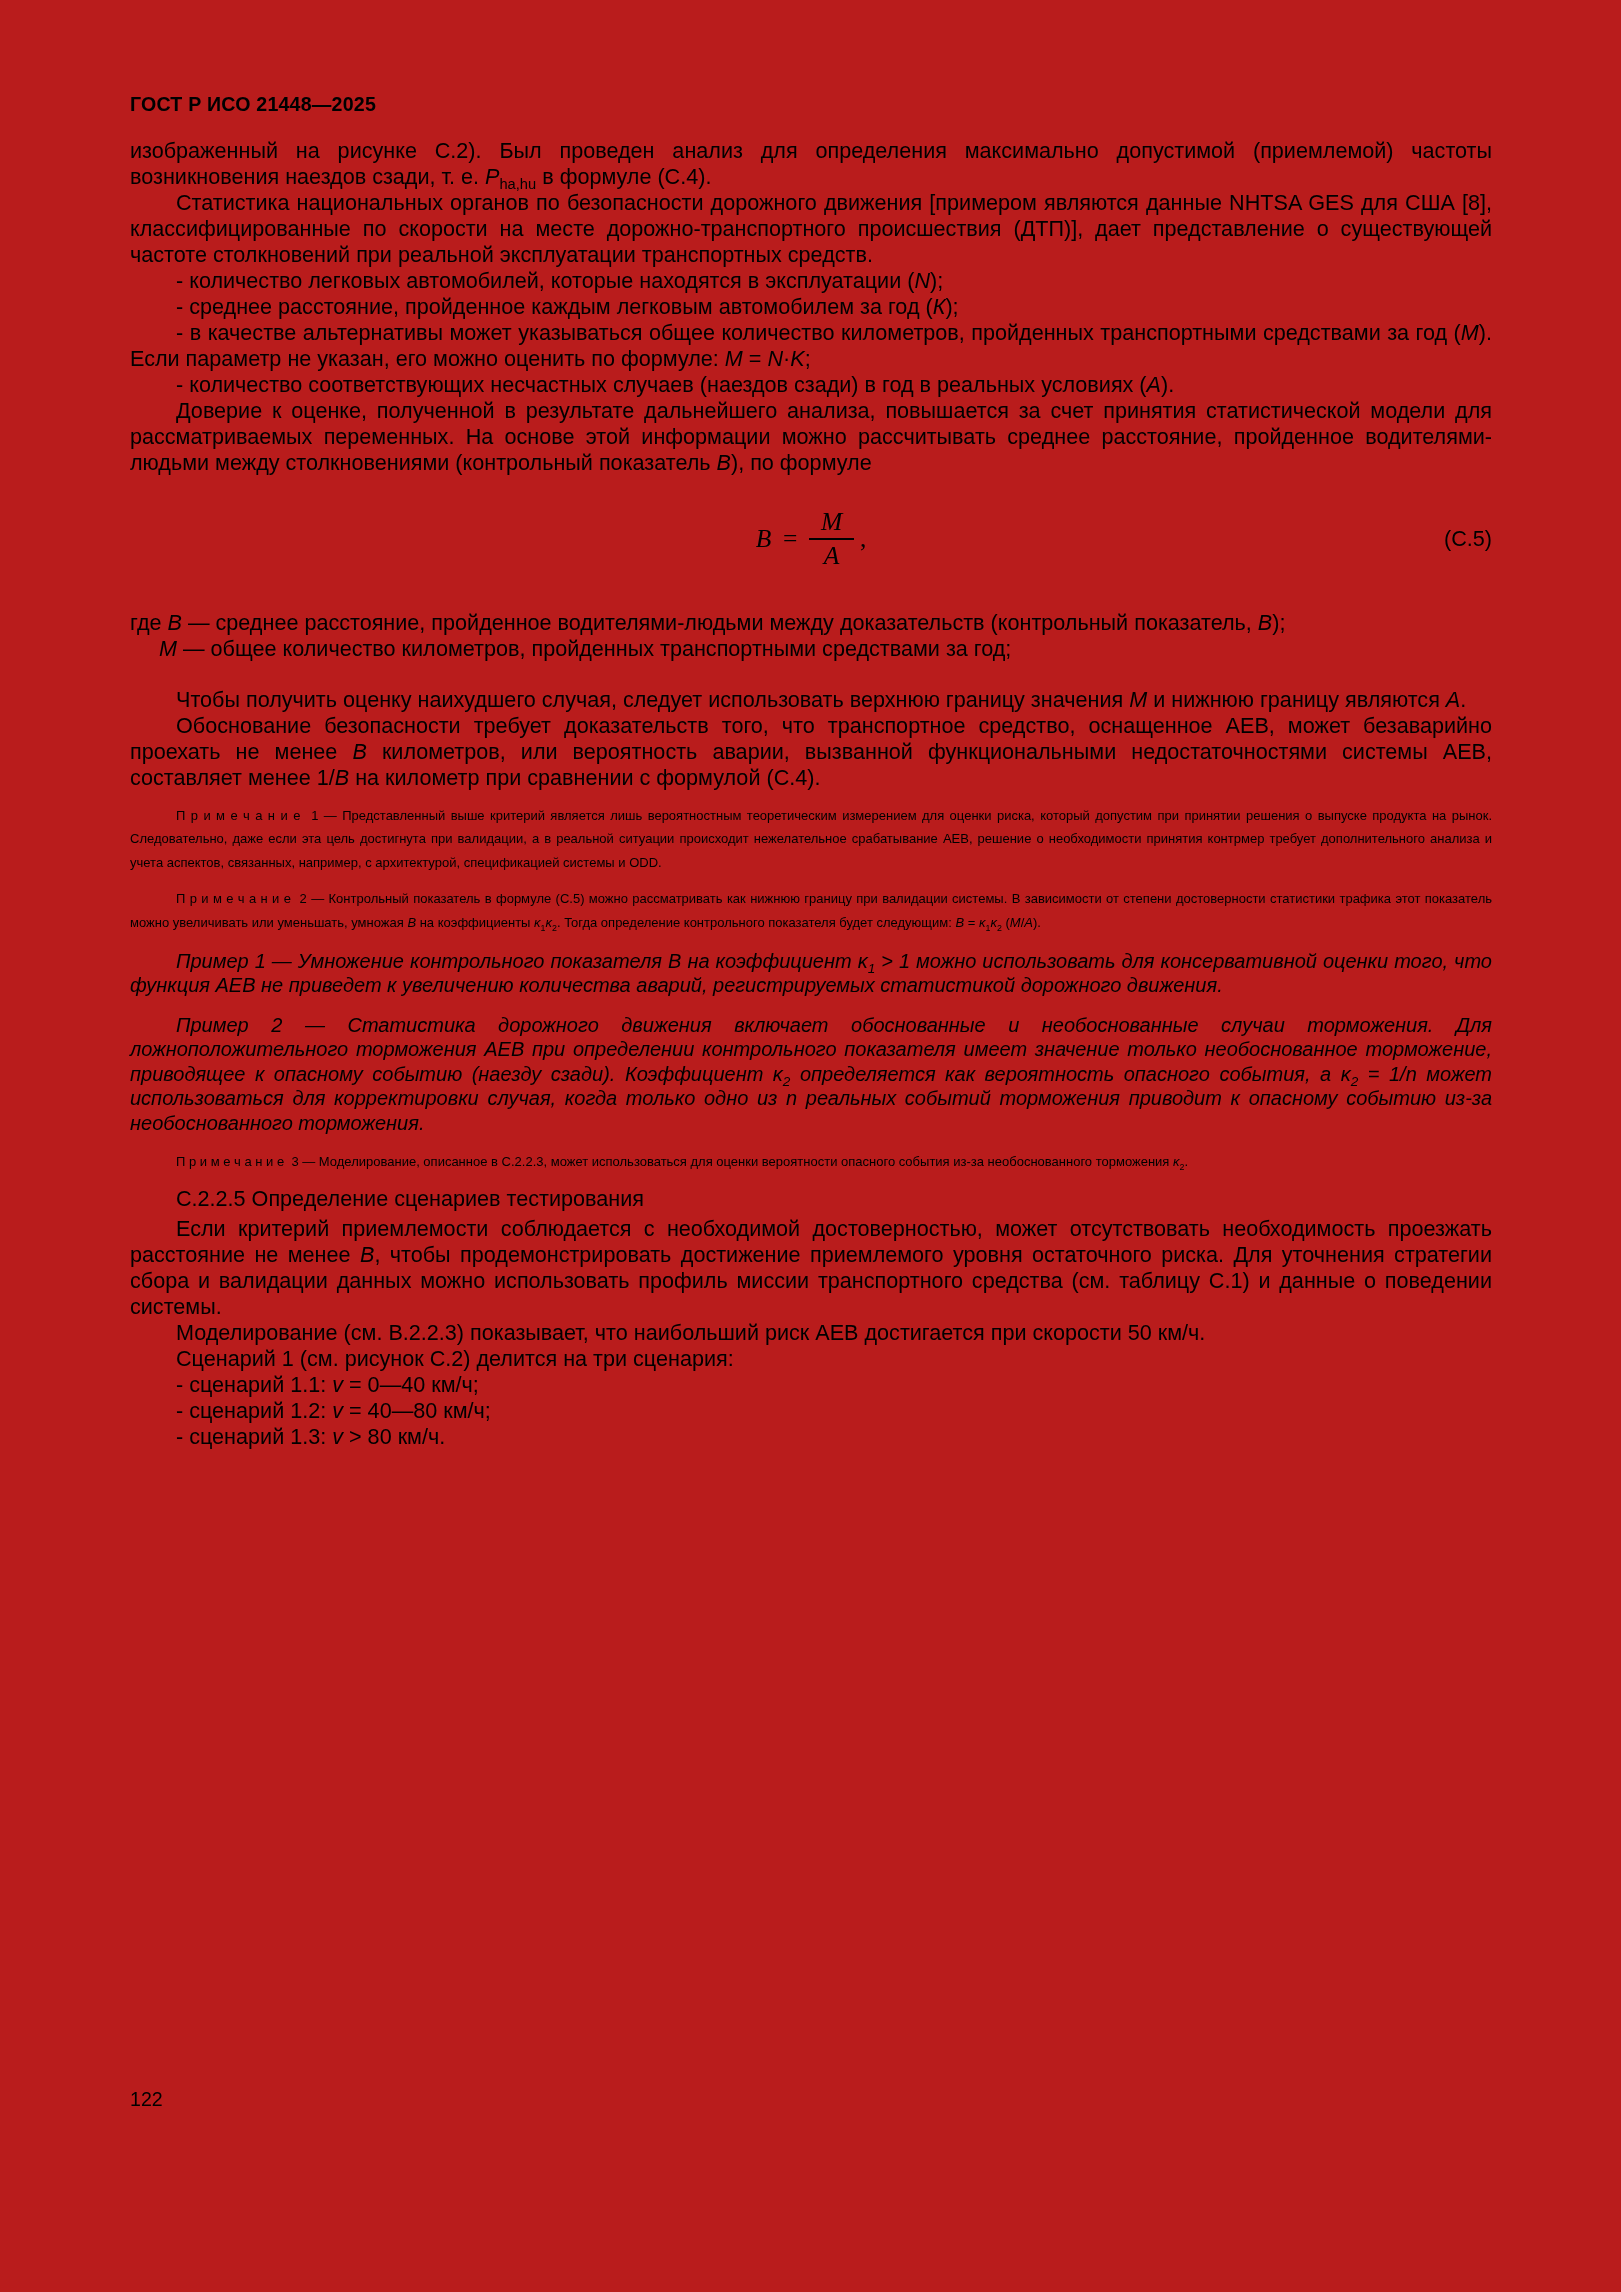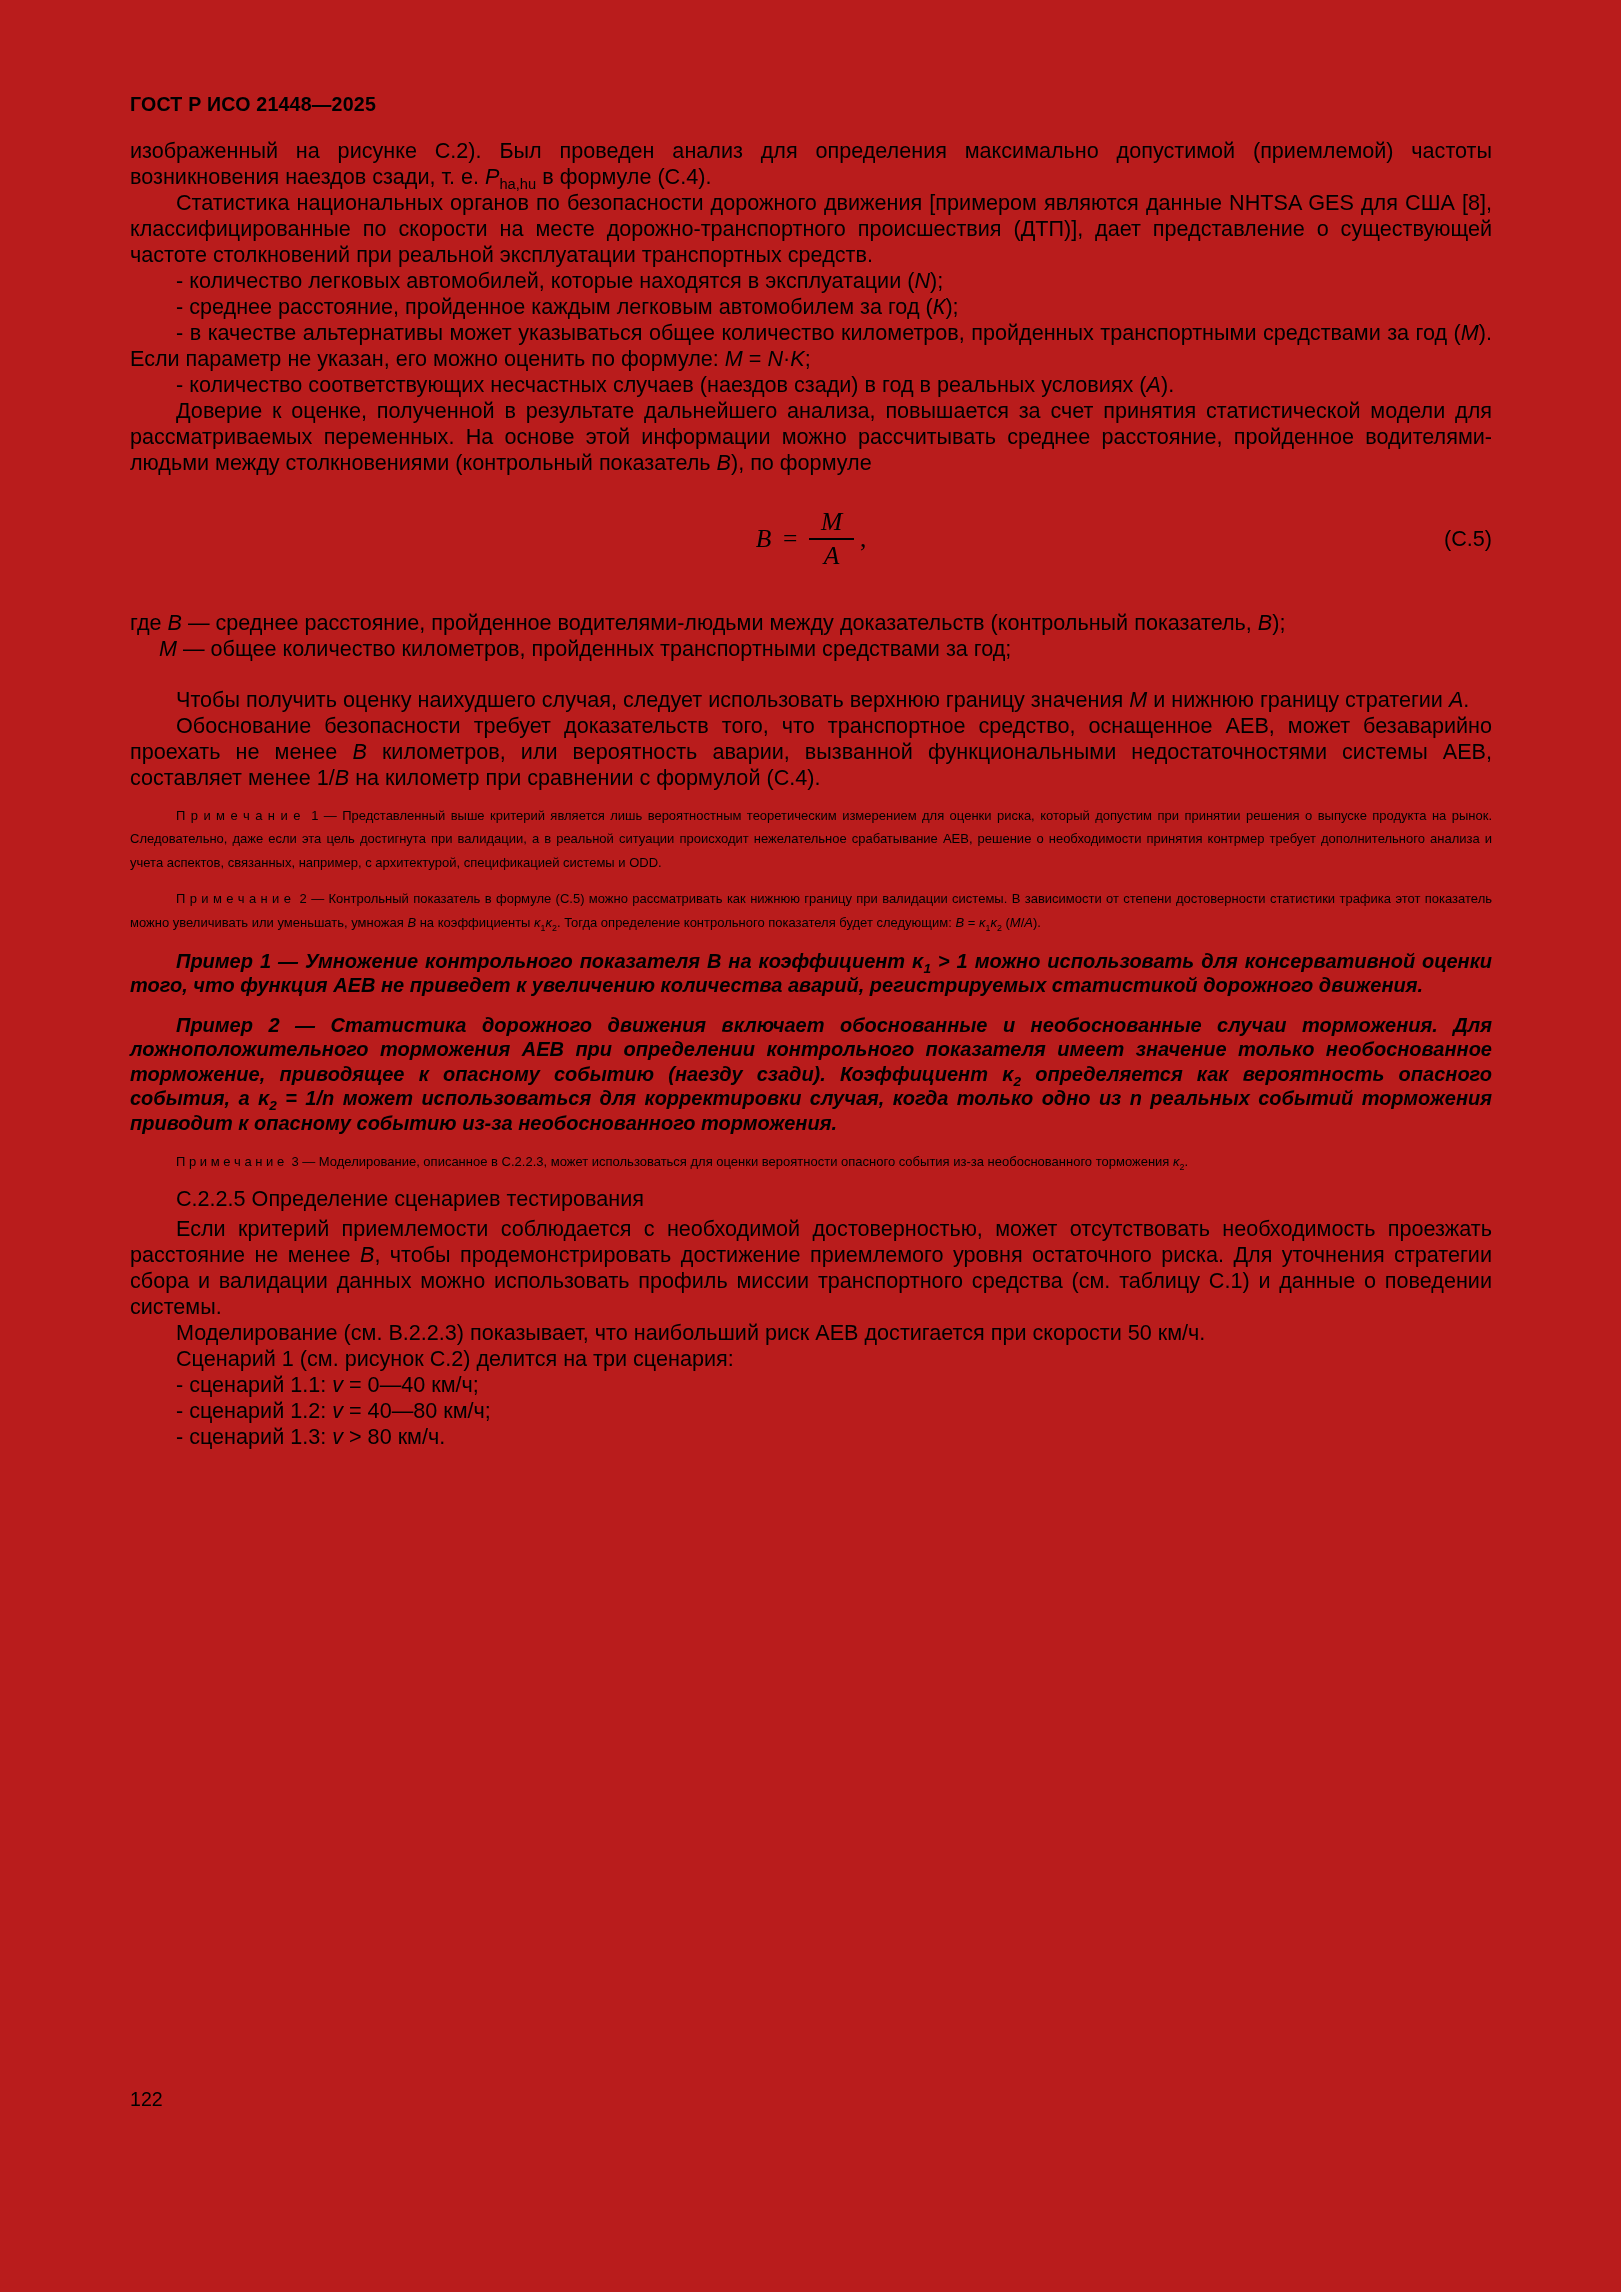--- a/index.html
+++ b/index.html
@@ -5,21 +5,21 @@
   html,body{margin:0;padding:0}
   body{background:#ffffff}
   .page{position:relative;width:1621px;height:2293px;background:#b91c1c;color:#000;
         font-family:"Liberation Sans","DejaVu Sans",sans-serif;overflow:hidden}
   .doc-header{position:absolute;left:130px;top:93px;font-size:19.6px;font-weight:700;letter-spacing:0.2px}
   .doc-body{position:absolute;left:130px;top:138px;width:1362px;font-size:21.6px;line-height:26px;text-align:justify}
   .para{text-indent:46px}
   .no-indent{text-indent:0}
   .heading{text-indent:46px;margin:9.8px 0 3.9px}
   .note{font-size:13px;line-height:23.5px;margin:12.7px 0;text-indent:46px}
-  .example{font-size:20px;line-height:24.5px;margin:14.7px 0;text-indent:46px;font-weight:700;font-style:italic}
+  .example{font-size:20px;line-height:24.5px;margin:14.7px 0;text-indent:46px;font-weight:400;font-style:italic}
   .it{font-style:italic}
   sub{font-size:68%;line-height:0}
   .formula-row{position:relative;display:flex;justify-content:center;align-items:center;margin:33px 0 41px;text-indent:0}
   .formula{display:inline-flex;align-items:center;font-family:"Liberation Serif","DejaVu Serif",serif;font-size:25.5px}
   .formula .rel{margin:0 11.8px}
   .frac{display:inline-flex;flex-direction:column;align-items:center;text-align:center}
   .frac .num{display:block;padding:0 11.8px 2.9px;border-bottom:2px solid #000}
   .frac .den{display:block;padding:2.9px 11.8px 0}
   .formula .tail{margin-left:5.9px}
   .eq-label{position:absolute;right:0;top:50%;transform:translateY(-50%);font-size:21.6px;font-style:normal}
@@ -50,21 +50,21 @@
             <span class="den it">A</span>
           </span>
           <span class="tail">,</span>
         </span>
         <span class="eq-label">(С.5)</span>
       </div>
       <div class="where">
         <div class="where-item first"><span>где </span><span class="it">В</span> <span>— среднее расстояние, пройденное водителями-людьми между доказательств (контрольный показатель, </span><span class="it">В</span><span>);</span></div>
         <div class="where-item rest"><span class="it">М</span> <span>— общее количество километров, пройденных транспортными средствами за год;</span></div>
       </div>
-      <div class="para"><span>Чтобы получить оценку наихудшего случая, следует использовать верхнюю границу значения </span><span class="it">М</span><span> и нижнюю границу стратегии </span><span class="it">А</span><span>.</span></div>
+      <div class="para"><span>Чтобы получить оценку наихудшего случая, следует использовать верхнюю границу значения </span><span class="it">М</span><span> и нижнюю границу являются </span><span class="it">А</span><span>.</span></div>
       <div class="para"><span>Обоснование безопасности требует доказательств того, что транспортное средство, оснащенное AEB, может безаварийно проехать не менее </span><span class="it">В</span><span> километров, или вероятность аварии, вызванной функциональными недостаточностями системы AEB, составляет менее 1/</span><span class="it">В</span><span> на километр при сравнении с формулой (С.4).</span></div>
       <div class="note"><span>П р и м е ч а н и е&nbsp;&nbsp;1 — Представленный выше критерий является лишь вероятностным теоретическим измерением для оценки риска, который допустим при принятии решения о выпуске продукта на рынок. Следовательно, даже если эта цель достигнута при валидации, а в реальной ситуации происходит нежелательное срабатывание AEB, решение о необходимости принятия контрмер требует дополнительного анализа и учета аспектов, связанных, например, с архитектурой, спецификацией системы и ODD.</span></div>
       <div class="note"><span>П р и м е ч а н и е&nbsp;&nbsp;2 — Контрольный показатель в формуле (С.5) можно рассматривать как нижнюю границу при валидации системы. В зависимости от степени достоверности статистики трафика этот показатель можно увеличивать или уменьшать, умножая </span><span class="it">В</span><span> на коэффициенты </span><span class="it">κ</span><sub>1</sub><span class="it">κ</span><sub>2</sub><span>. Тогда определение контрольного показателя будет следующим: </span><span class="it">B</span><span> = </span><span class="it">κ</span><sub>1</sub><span class="it">κ</span><sub>2</sub><span> (</span><span class="it">M</span><span>/</span><span class="it">A</span><span>).</span></div>
       <div class="example"><span>Пример 1 — Умножение контрольного показателя В на коэффициент </span><span>κ</span><sub>1</sub><span> &gt; 1 можно использовать для консервативной оценки того, что функция AEB не приведет к увеличению количества аварий, регистрируемых статистикой дорожного движения.</span></div>
       <div class="example"><span>Пример 2 — Статистика дорожного движения включает обоснованные и необоснованные случаи торможения. Для ложноположительного торможения AEB при определении контрольного показателя имеет значение только необоснованное торможение, приводящее к опасному событию (наезду сзади). Коэффициент </span><span>κ</span><sub>2</sub><span> определяется как вероятность опасного события, а </span><span>κ</span><sub>2</sub><span> = 1/n может использоваться для корректировки случая, когда только одно из n реальных событий торможения приводит к опасному событию из-за необоснованного торможения.</span></div>
       <div class="note"><span>П р и м е ч а н и е&nbsp;&nbsp;3 — Моделирование, описанное в С.2.2.3, может использоваться для оценки вероятности опасного события из-за необоснованного торможения </span><span class="it">κ</span><sub>2</sub><span>.</span></div>
       <div class="heading"><span>С.2.2.5 Определение сценариев тестирования</span></div>
       <div class="para"><span>Если критерий приемлемости соблюдается с необходимой достоверностью, может отсутствовать необходимость проезжать расстояние не менее </span><span class="it">В</span><span>, чтобы продемонстрировать достижение приемлемого уровня остаточного риска. Для уточнения стратегии сбора и валидации данных можно использовать профиль миссии транспортного средства (см. таблицу С.1) и данные о поведении системы.</span></div>
       <div class="para"><span>Моделирование (см. В.2.2.3) показывает, что наибольший риск AEB достигается при скорости 50 км/ч.</span></div>
       <div class="para"><span>Сценарий 1 (см. рисунок С.2) делится на три сценария:</span></div>

